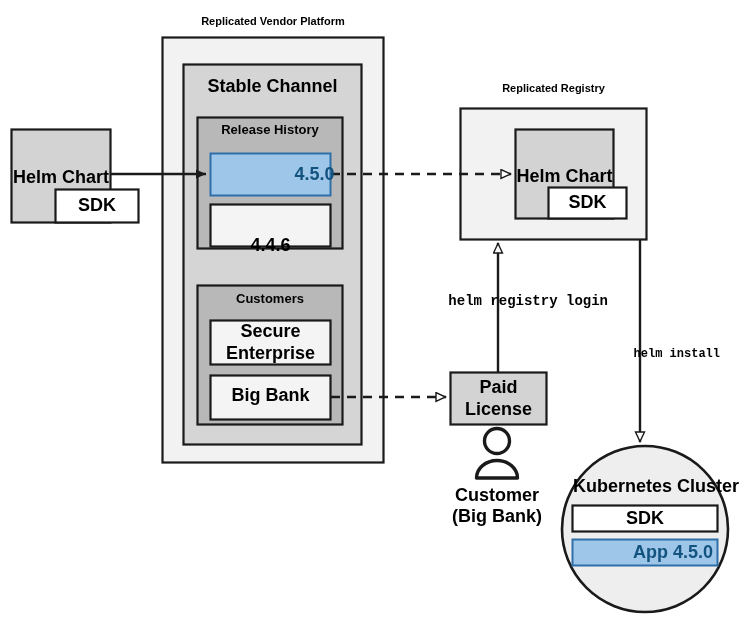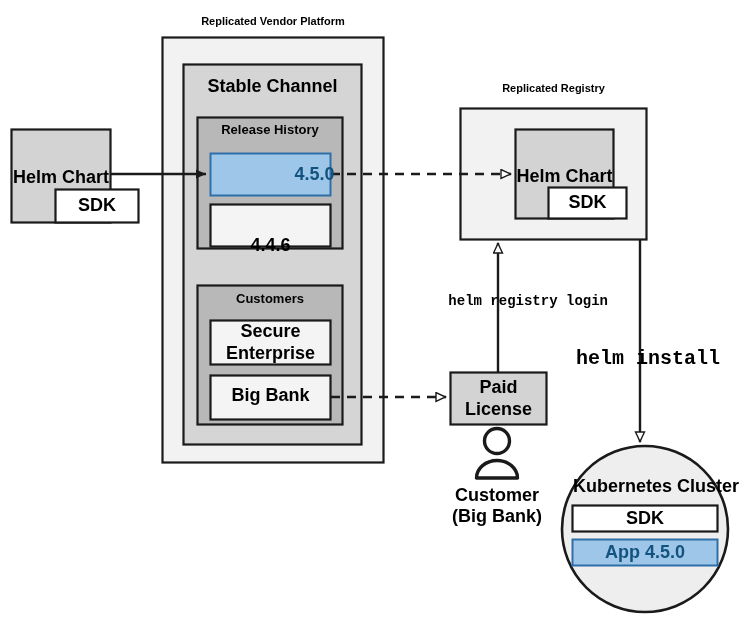--- a/index.html
+++ b/index.html
@@ -136,19 +136,19 @@
   <div class="lbl t13 center-xy" style="left:549px; top:188px; width:77px; height:30px;">SDK</div>
 
   <div class="lbl t13 center-xy" style="left:451px; top:373px; width:95px; height:51px;text-align:center;">Paid
 License</div>
 
   <div class="lbl t13" style="left:432px; top:485px; width:130px;text-align:center;">Customer
 (Big Bank)</div>
 
   <div class="lbl t13" style="left:573px; top:476px; width:144px;">Kubernetes Cluster</div>
   <div class="lbl t13 center-xy" style="left:573px; top:506px; width:144px; height:25px;">SDK</div>
-  <div class="lbl t13 center-xy" style="left:573px; top:540px; width:144px; height:25px; color:#13537f;">App 4.5.0</div>
+  <div class="lbl t13 center-xy" style="left:573px; top:540px; width:144px; height:25px; color:#13537f;padding-left:28px;">App 4.5.0</div>
 
   <div class="lbl-mono" style="left:388px; top:293px; width:220px; font-size:14px;">helm registry login</div>
 
-  <div class="lbl-mono" style="left:560px; top:347px; width:160px; font-size:20px;">helm install</div>
+  <div class="lbl-mono" style="left:560px; top:347px; width:160px; font-size:12px;">helm install</div>
 
 </div>
 
 </body></html>

